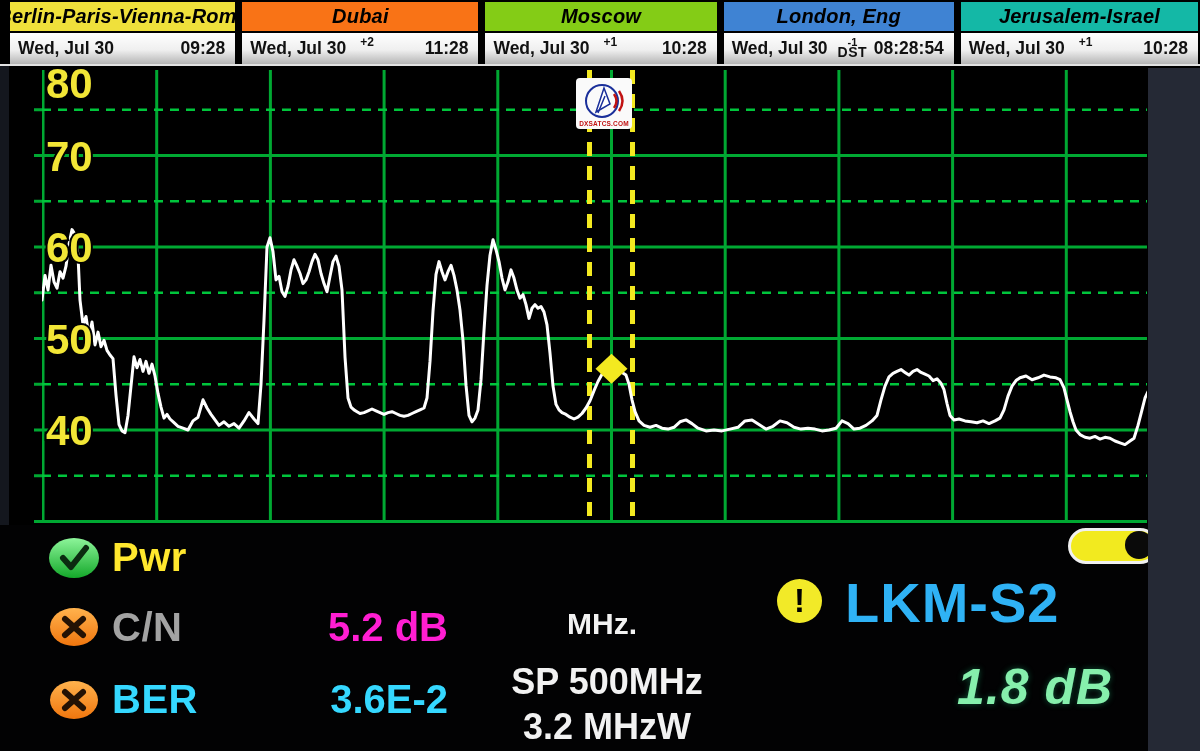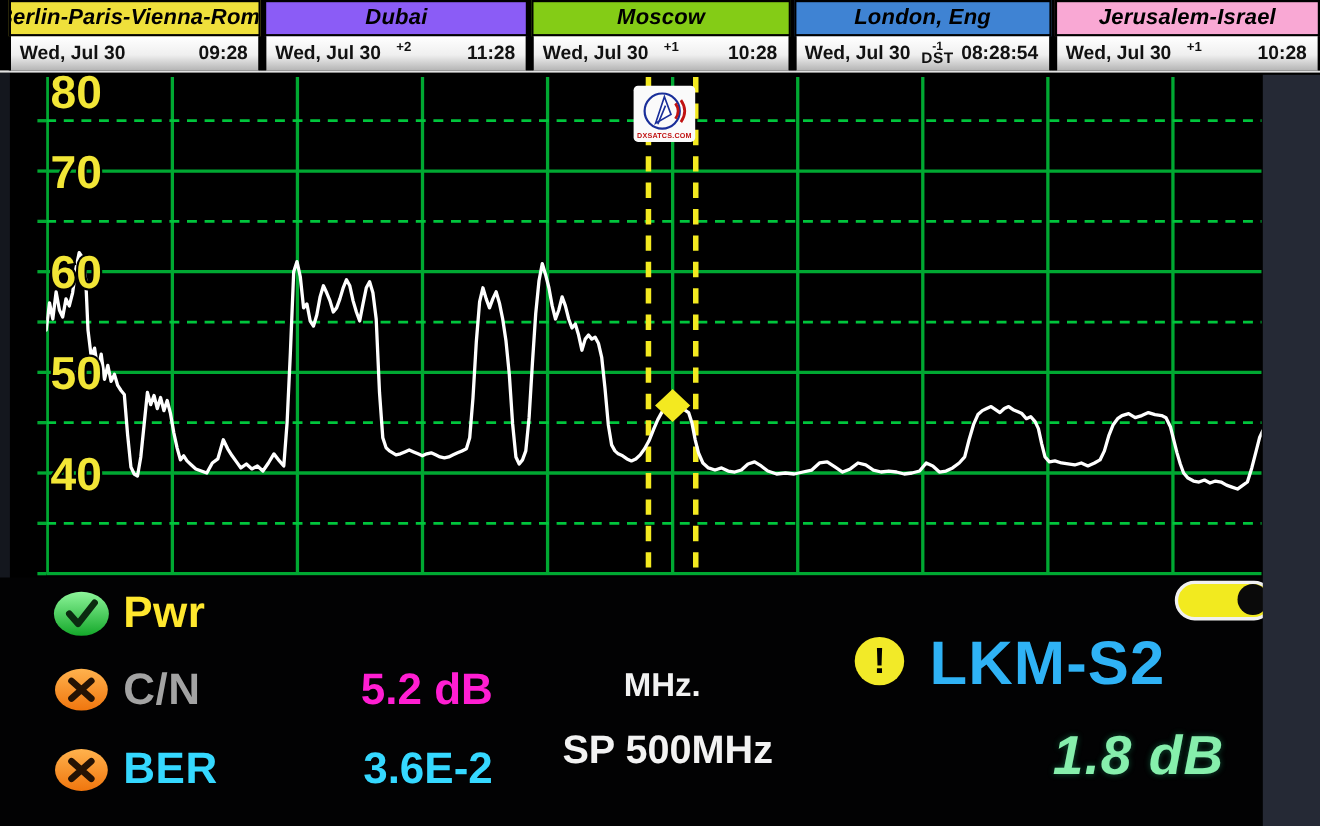--- a/index.html
+++ b/index.html
@@ -73,21 +73,21 @@
   <div id="clockbar">
     <div class="clock-cell c0">
       <div class="clock-head" style="background: rgb(239, 224, 59);">Berlin-Paris-Vienna-Roma</div>
       <div class="clock-time">
         <span class="clock-date">Wed, Jul 30</span>
         <span class="clock-spacer"></span>
         <span class="clock-hm">09:28</span>
       </div>
     </div>
     <div class="clock-cell c1">
-      <div class="clock-head" style="background: #8b5cf6;">Dubai</div>
+      <div class="clock-head" style="background: #f97316;">Dubai</div>
       <div class="clock-time">
         <span class="clock-date">Wed, Jul 30</span>
         <span class="tz-offset">+2</span>
         <span class="clock-spacer"></span>
         <span class="clock-hm">11:28</span>
       </div>
     </div>
     <div class="clock-cell c2">
       <div class="clock-head" style="background: #84cc16;">Moscow</div>
       <div class="clock-time">
@@ -103,21 +103,21 @@
         <span class="clock-date">Wed, Jul 30</span>
         <span class="dst-wrap">
           <span class="dst-sup">-1</span>
           <span class="dst-label">DST</span>
         </span>
         <span class="clock-spacer"></span>
         <span class="clock-hm">08:28:54</span>
       </div>
     </div>
     <div class="clock-cell c4">
-      <div class="clock-head" style="background: #f9a8d4;">Jerusalem-Israel</div>
+      <div class="clock-head" style="background: #14b8a6;">Jerusalem-Israel</div>
       <div class="clock-time">
         <span class="clock-date">Wed, Jul 30</span>
         <span class="tz-offset">+1</span>
         <span class="clock-spacer"></span>
         <span class="clock-hm">10:28</span>
       </div>
     </div>
   </div>
 
   <svg id="spec" viewBox="0 0 1200 751">
@@ -216,20 +216,21 @@
       <svg width="52" height="42" viewBox="0 0 52 42">
         <ellipse cx="26" cy="21" rx="24" ry="19" fill="url(#gx)"></ellipse>
         <path d="M17 13 L35 29 M35 13 L17 29" fill="none" stroke="#241204" stroke-width="6" stroke-linecap="round"></path>
       </svg>
     </span>
     <span class="row-label" id="ber-label">BER</span>
     <span class="row-value" id="ber-value">3.6E-2</span>
 
     <div id="freq-unit">MHz.</div>
     <div id="span1">SP 500MHz</div>
+    <div id="span2">3.2 MHzW</div>
 
     <div id="warn-icon">!</div>
     <div id="standard">LKM-S2</div>
     <div id="margin">1.8 dB</div>
 
     <div id="toggle">
       <div id="toggle-knob"></div>
     </div>
   </div>
 

